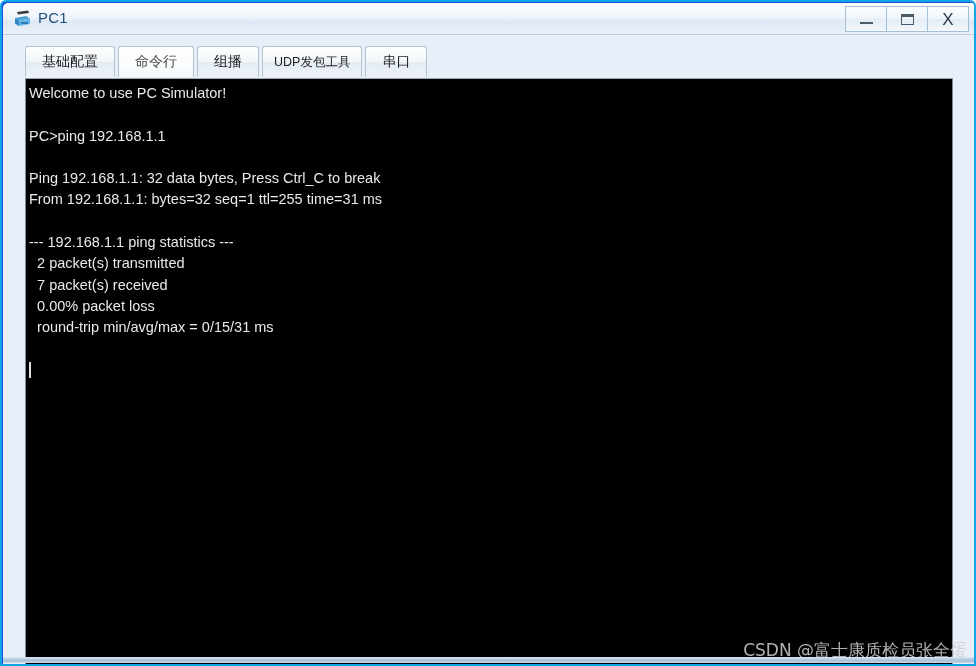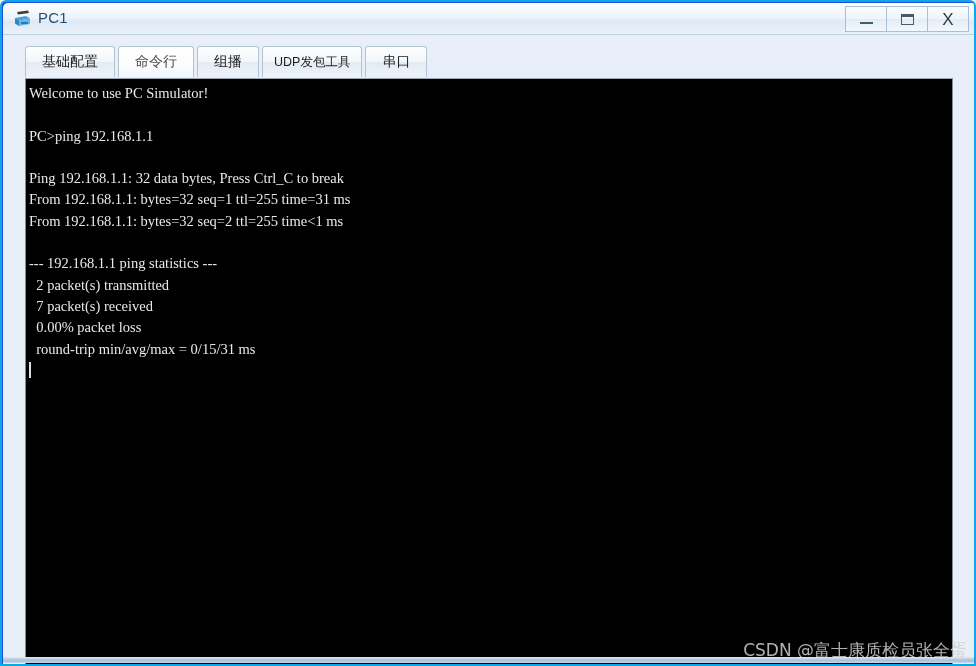--- a/index.html
+++ b/index.html
@@ -153,21 +153,21 @@
     border-top-color: #9aa7b4;
     overflow: hidden;
   }
   .term-inner {
     position: absolute;
     left: 1px;
     top: 1px;
     padding: 3px 0 0 2px;
   }
   .term-line {
-    font-family: Liberation Serif, serif;
+    font-family: Liberation Sans, sans-serif;
     font-size: 14.5px;
     line-height: 21.3px;
     color: #e9e9e9;
     white-space: pre;
     letter-spacing: 0px;
     height: 21.3px;
   }
   .term-line.blank { color: transparent; }
 
   .cursor {
@@ -253,21 +253,20 @@
     </div>
 
     <div class="terminal">
       <div class="term-inner">
         <div class="term-line">Welcome to use PC Simulator!</div>
         <div class="term-line blank"></div>
         <div class="term-line">PC&gt;ping 192.168.1.1</div>
         <div class="term-line blank"></div>
         <div class="term-line">Ping 192.168.1.1: 32 data bytes, Press Ctrl_C to break</div>
         <div class="term-line">From 192.168.1.1: bytes=32 seq=1 ttl=255 time=31 ms</div>
-        <div class="term-line">From 192.168.1.1: bytes=32 seq=2 ttl=255 time&lt;1 ms</div>
         <div class="term-line blank"></div>
         <div class="term-line">--- 192.168.1.1 ping statistics ---</div>
         <div class="term-line">  2 packet(s) transmitted</div>
         <div class="term-line">  7 packet(s) received</div>
         <div class="term-line">  0.00% packet loss</div>
         <div class="term-line">  round-trip min/avg/max = 0/15/31 ms</div>
         <div class="term-line blank"></div>
       </div>
       <div class="cursor"></div>
     </div>

